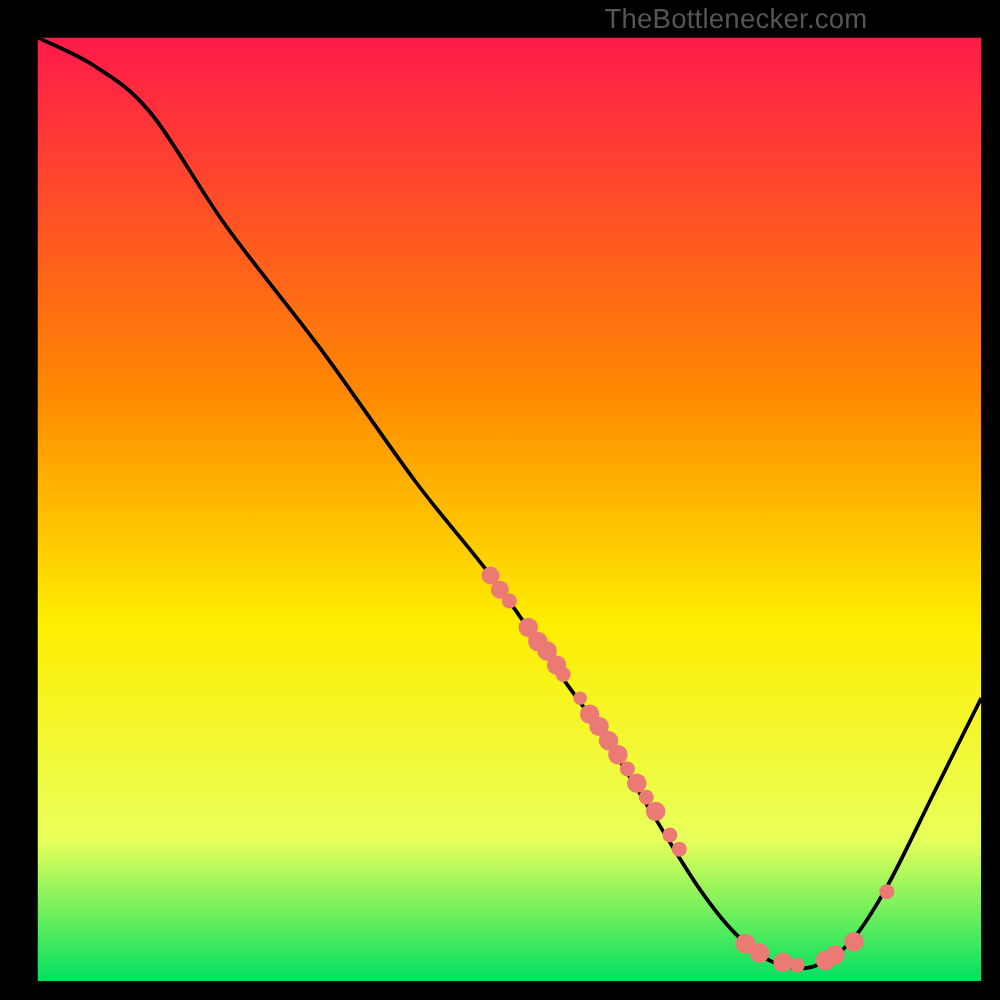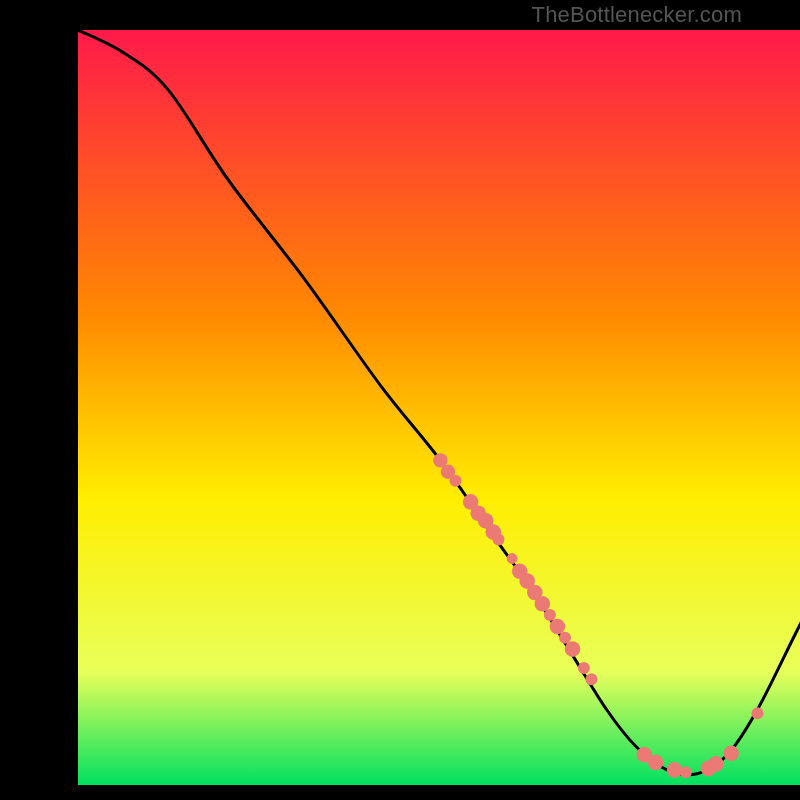--- a/index.html
+++ b/index.html
@@ -9,21 +9,20 @@
     width: 800px;
     height: 800px;
     overflow: hidden;
     font-family: Arial, Helvetica, sans-serif;
   }
   .wrap {
     position: relative;
     width: 704px;
     height: 800px;
     background: #000;
-    margin-left: 48px;
   }
   .watermark {
     position: absolute;
     top: 2px;
     right: 10px;
     color: #555;
     font-size: 22px;
     font-weight: 500;
     letter-spacing: 0.2px;
     z-index: 10;

